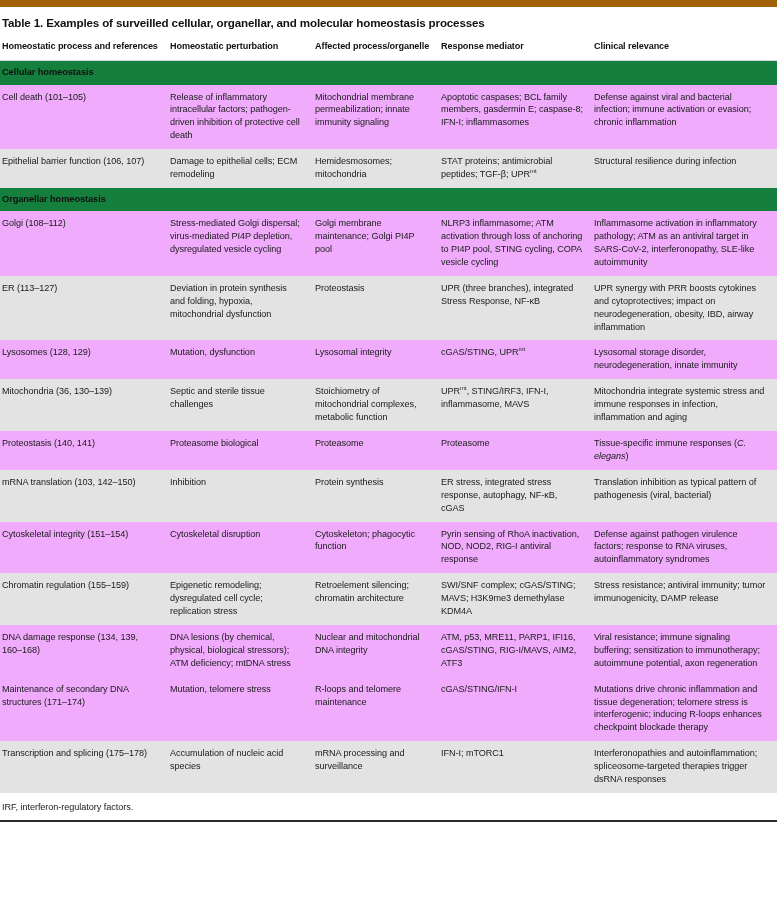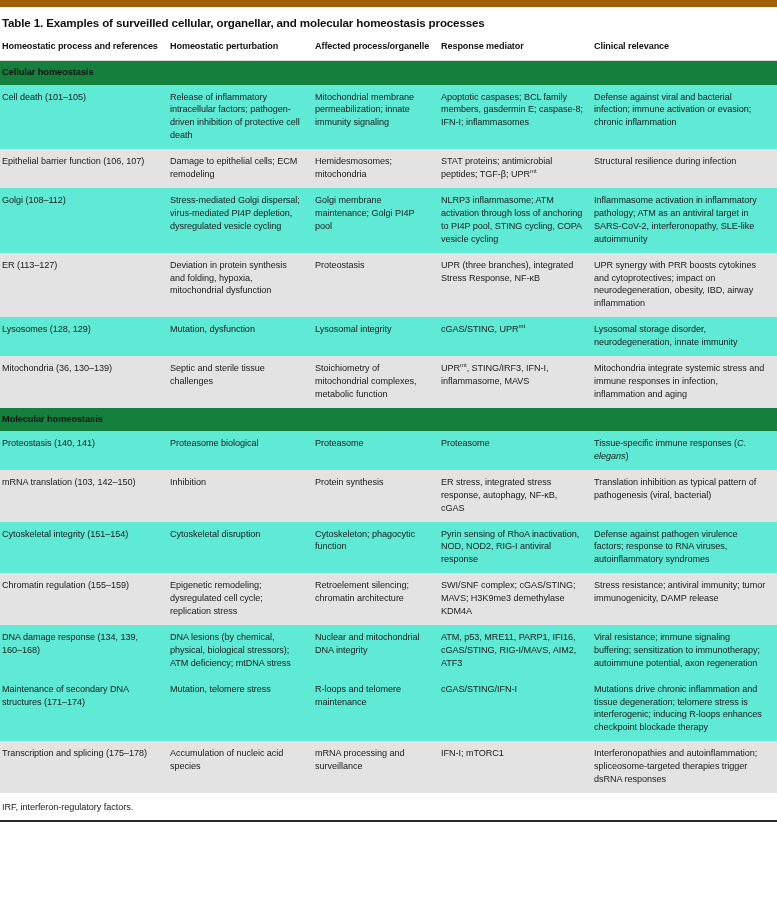--- a/index.html
+++ b/index.html
@@ -67,21 +67,21 @@
   tr.section > td {
     font-weight: bold;
     background: #15803d;
     padding: 5px 8px 5px 2px;
     font-size: 9.3px;
     color: #111;
     letter-spacing: -0.1px;
   }
 
   tr.shaded > td { background: #e3e3e3; }
-  tr.plain > td  { background: #5eead4; }
+  tr.plain > td  { background: #f0abfc; }
 
   td.indent { padding-left: 16px; }
 
   .footnote {
     font-size: 9.1px;
     color: #1a1a1a;
     padding: 9px 2px 8px 2px;
     border-bottom: 2.5px solid #2b2b2b;
     letter-spacing: -0.05px;
     background: #ffffff;
@@ -129,20 +129,23 @@
           <td>Apoptotic caspases; BCL family members, gasdermin E; caspase-8; IFN-I; inflammasomes</td>
           <td>Defense against viral and bacterial infection; immune activation or evasion; chronic inflammation</td>
         </tr>
         <tr class="shaded">
           <td class="indent">Epithelial barrier function (106, 107)</td>
           <td>Damage to epithelial cells; ECM remodeling</td>
           <td>Hemidesmosomes; mitochondria</td>
           <td>STAT proteins; antimicrobial peptides; TGF-β; UPR<sup>mt</sup></td>
           <td>Structural resilience during infection</td>
         </tr>
+        <tr class="section">
+          <td colspan="5">Organellar homeostasis</td>
+        </tr>
         <tr class="plain">
           <td class="indent">Golgi (108–112)</td>
           <td>Stress-mediated Golgi dispersal; virus-mediated PI4P depletion, dysregulated vesicle cycling</td>
           <td>Golgi membrane maintenance; Golgi PI4P pool</td>
           <td>NLRP3 inflammasome; ATM activation through loss of anchoring to PI4P pool, STING cycling, COPA vesicle cycling</td>
           <td>Inflammasome activation in inflammatory pathology; ATM as an antiviral target in SARS-CoV-2, interferonopathy, SLE-like autoimmunity</td>
         </tr>
         <tr class="shaded">
           <td class="indent">ER (113–127)</td>
           <td>Deviation in protein synthesis and folding, hypoxia, mitochondrial dysfunction</td>
@@ -157,23 +160,20 @@
           <td>cGAS/STING, UPR<sup>mt</sup></td>
           <td>Lysosomal storage disorder, neurodegeneration, innate immunity</td>
         </tr>
         <tr class="shaded">
           <td class="indent">Mitochondria (36, 130–139)</td>
           <td>Septic and sterile tissue challenges</td>
           <td>Stoichiometry of mitochondrial complexes, metabolic function</td>
           <td>UPR<sup>mt</sup>, STING/IRF3, IFN-I, inflammasome, MAVS</td>
           <td>Mitochondria integrate systemic stress and immune responses in infection, inflammation and aging</td>
         </tr>
-        <tr class="section">
-          <td colspan="5">Molecular homeostasis</td>
-        </tr>
         <tr class="plain">
           <td class="indent">Proteostasis (140, 141)</td>
           <td>Proteasome biological</td>
           <td>Proteasome</td>
           <td>Proteasome</td>
           <td>Tissue-specific immune responses (<i>C. elegans</i>)</td>
         </tr>
         <tr class="shaded">
           <td class="indent">mRNA translation (103, 142–150)</td>
           <td>Inhibition</td>

